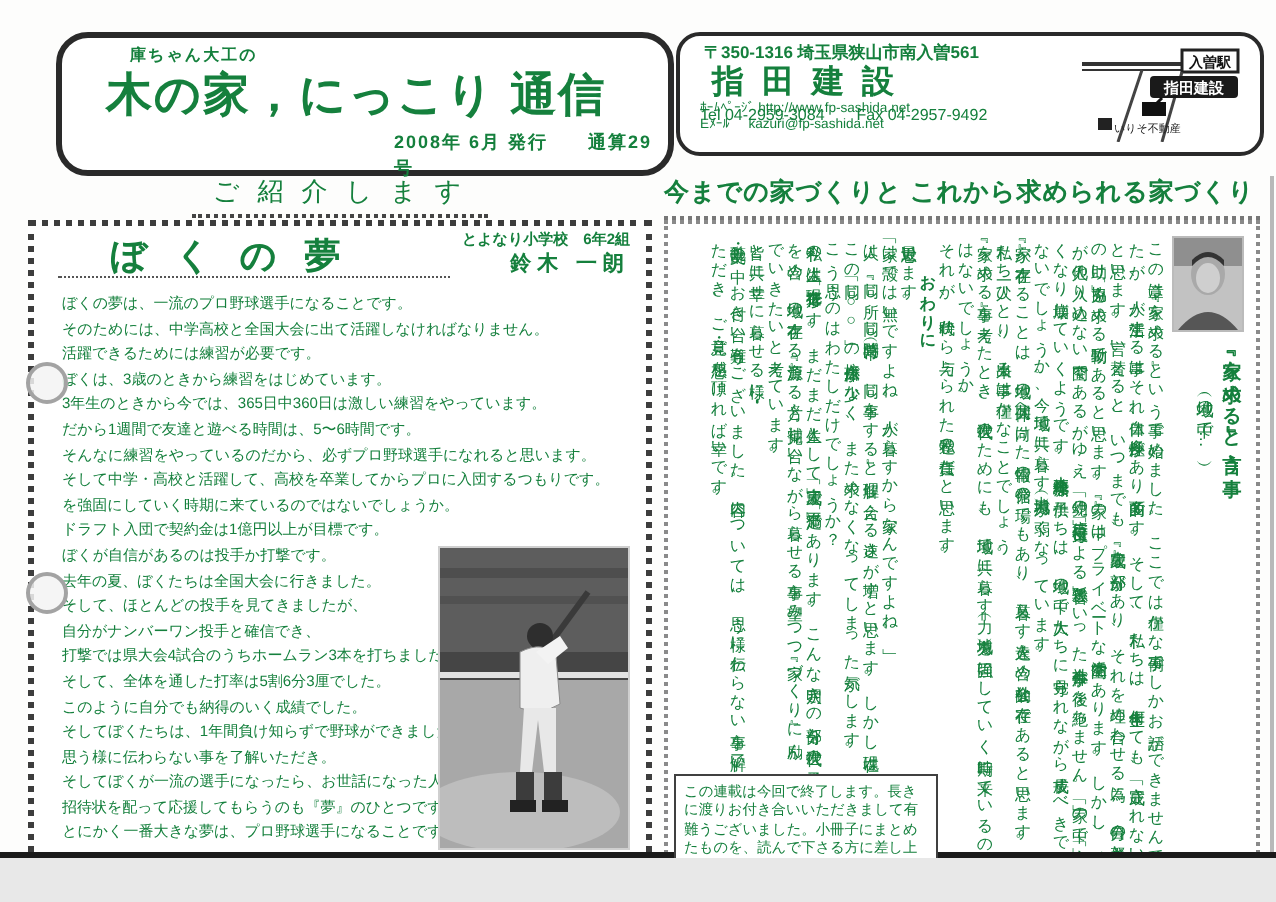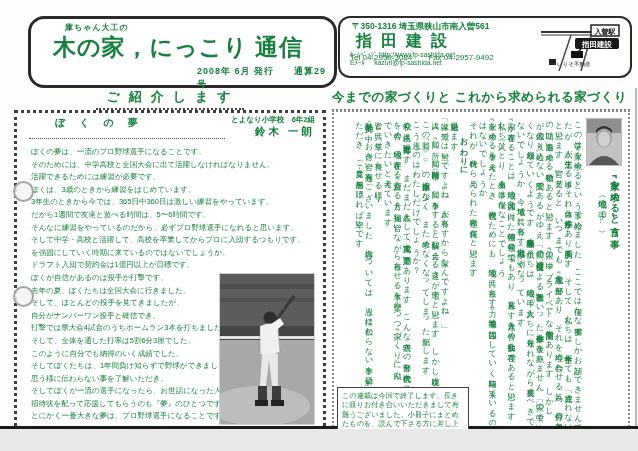--- a/index.html
+++ b/index.html
@@ -18,31 +18,31 @@
   .pubbox{position:absolute;left:338px;top:16px;width:290px;height:58px;
           border:2.5px solid #2a2a2a;border-radius:12px;background:#fff;}
   .pubbox .addr{position:absolute;left:12px;top:3px;font-size:8.5px;font-weight:bold;white-space:nowrap;}
   .pubbox .company{position:absolute;left:16px;top:13px;font-size:16px;font-weight:bold;letter-spacing:9px;white-space:nowrap;}
   .pubbox .weblines{position:absolute;left:10px;top:33px;font-size:6.8px;line-height:8px;white-space:nowrap;}
   .pubbox .telfax{position:absolute;left:10px;top:34px;font-size:8px;white-space:nowrap;}
   .pubbox .map{position:absolute;right:5px;top:3px;}
 
   
   .sec-head-left{position:absolute;left:14px;top:87px;width:312px;text-align:center;}
-  .sec-head-left span{display:inline-block;font-size:13px;font-weight:bold;letter-spacing:9px;
+  .sec-head-left span{display:inline-block;font-size:13px;font-weight:normal;letter-spacing:9px;
                       border-bottom:2px dotted #444;padding:0 4px 2px 10px;}
   .sec-head-right{position:absolute;left:332px;top:87px;width:298px;text-align:left;
                   border-bottom:2px dotted #777;padding-bottom:3px;}
   .sec-head-right span{font-size:12.5px;font-weight:bold;letter-spacing:0.5px;white-space:nowrap;}
 
   
   .essay-panel{position:absolute;left:14px;top:110px;width:312px;height:335px;
                border:3px dotted #3d3d3d;background:#fff;box-sizing:border-box;overflow:hidden;}
   .essay-titleblock{position:relative;height:30px;}
-  .essay-title{position:absolute;left:38px;top:3px;font-size:10px;font-weight:bold;letter-spacing:14px;white-space:nowrap;}
+  .essay-title{position:absolute;left:38px;top:3px;font-size:18px;font-weight:bold;letter-spacing:14px;white-space:nowrap;}
   .essay-title-rule{position:absolute;left:12px;top:25px;width:196px;border-bottom:1.5px dotted #555;}
   .essay-byline{position:absolute;right:8px;top:2px;text-align:right;}
   .essay-school{font-size:7.5px;font-weight:bold;}
   .essay-author{font-size:10.5px;font-weight:bold;letter-spacing:3px;}
   .essay-body{padding:3px 6px 0 14px;}
   .essay-line{font-size:7.5px;line-height:12.6px;white-space:nowrap;}
   .bb-photo{position:absolute;right:8px;top:160px;width:94px;height:150px;border:1px solid #cfcfcf;background:#888;}
   .essay-caption1{margin-top:5px;font-size:7.4px;line-height:9.5px;padding-left:12px;white-space:nowrap;}
   .essay-caption2{font-size:7.4px;line-height:9.5px;text-align:right;padding-right:14px;text-decoration:underline;}
 

